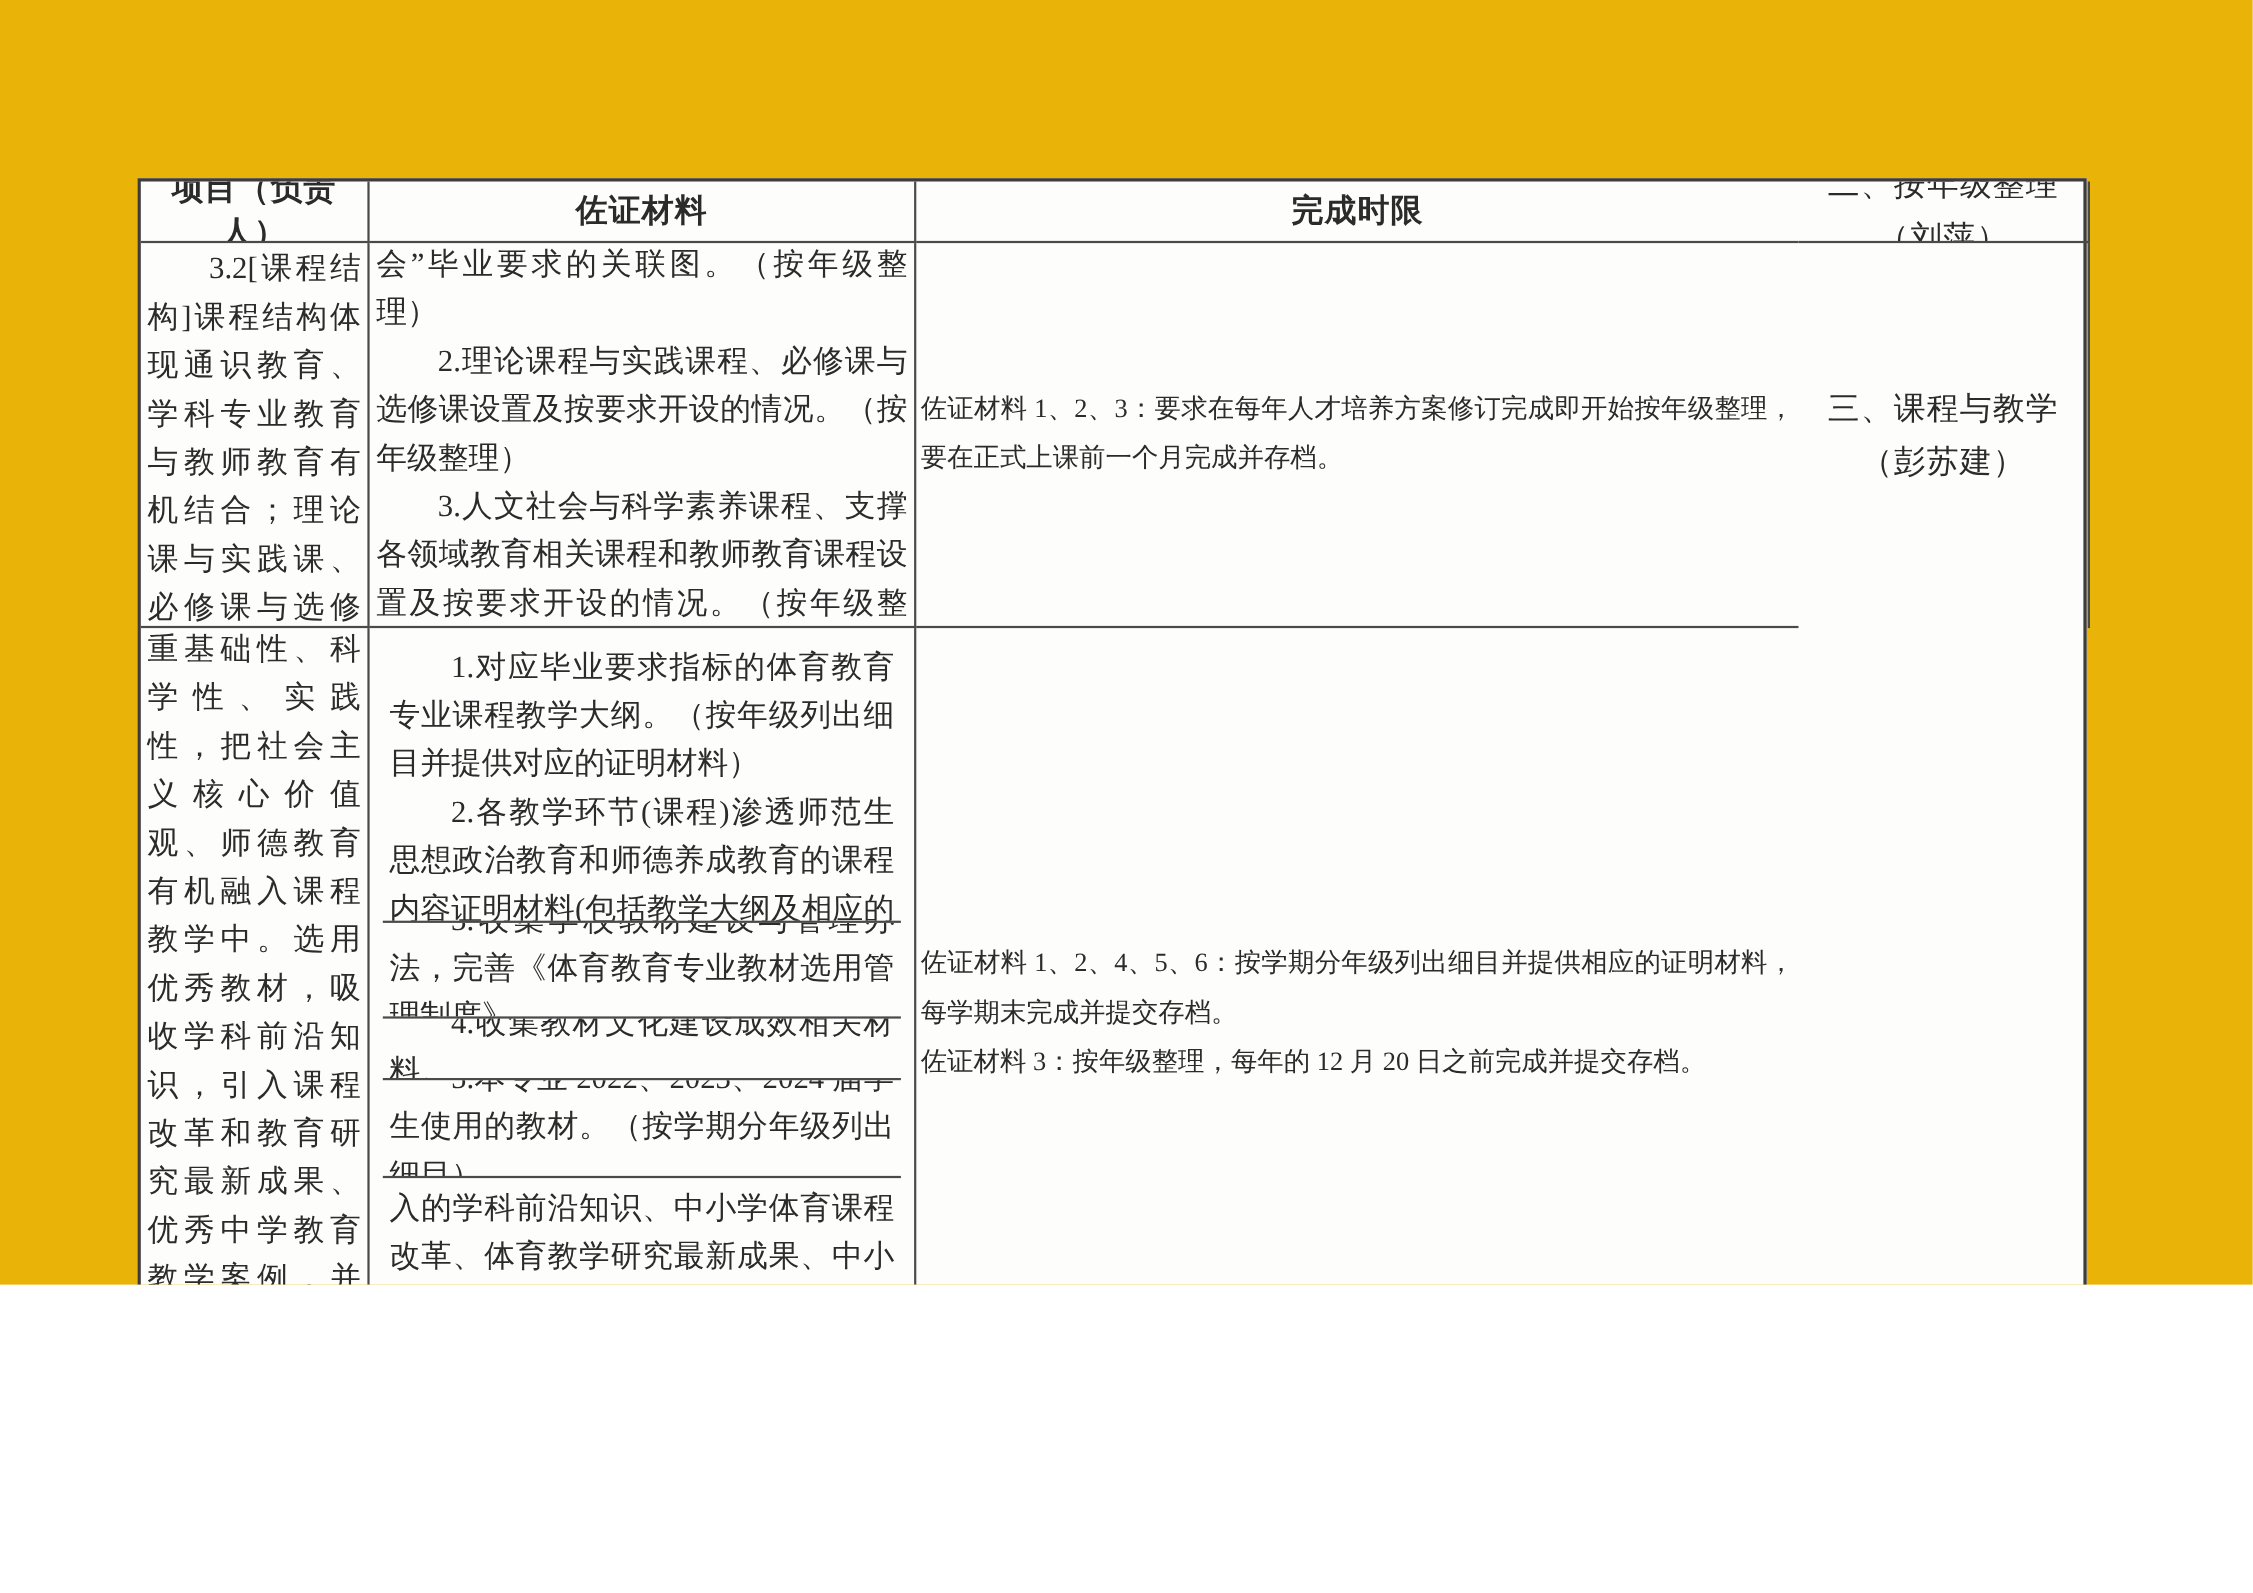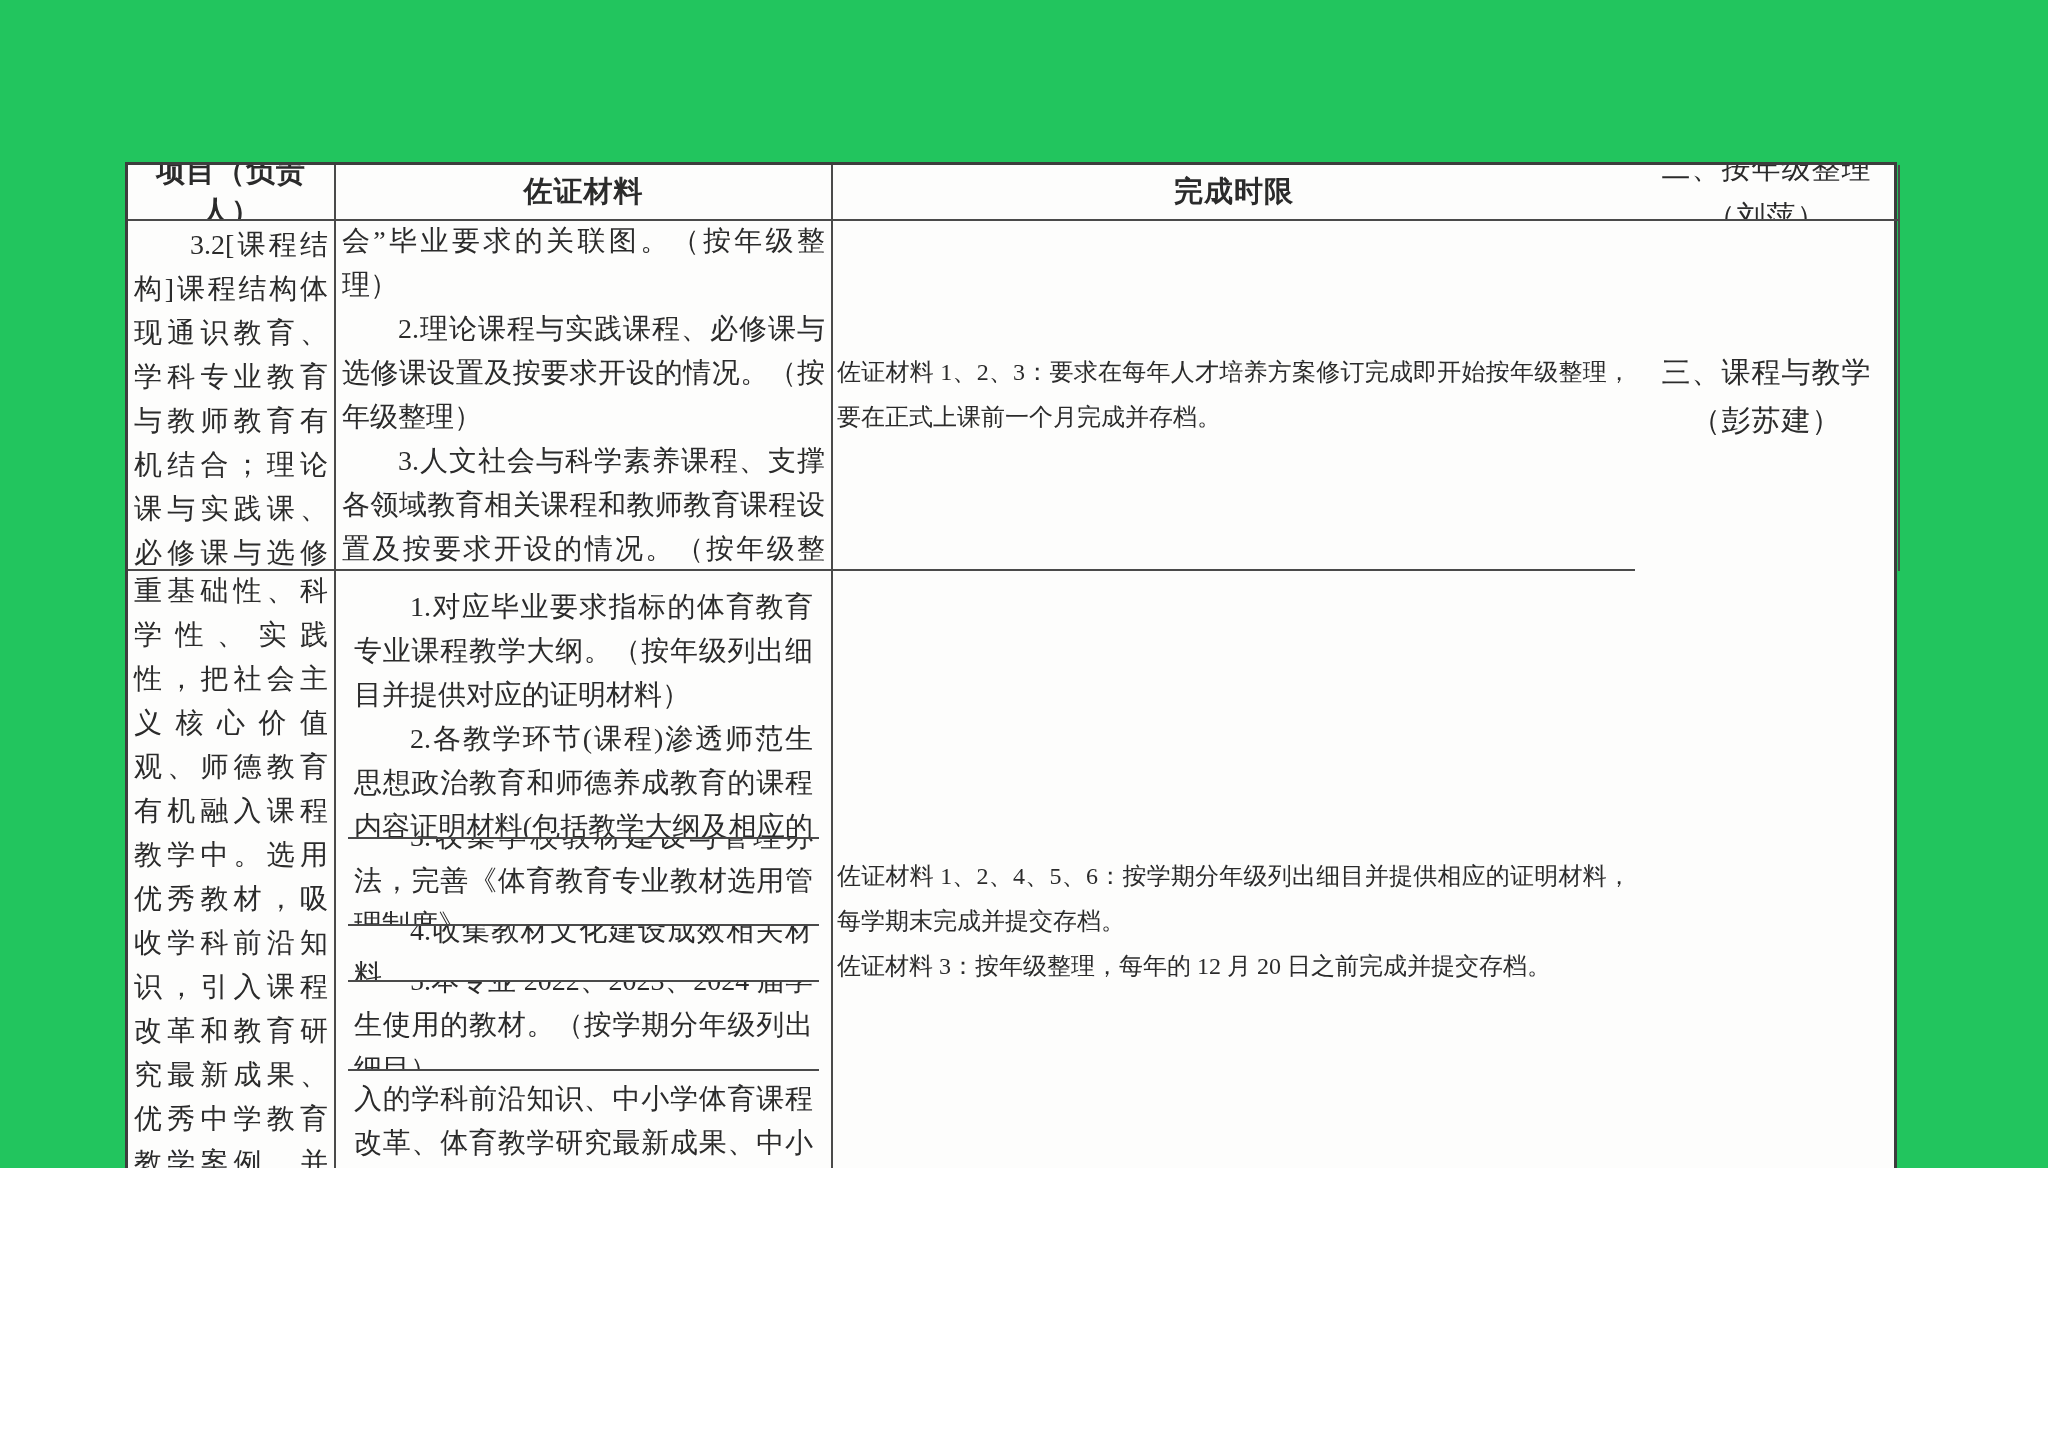--- a/index.html
+++ b/index.html
@@ -1,19 +1,19 @@
 <!DOCTYPE html>
 <html><head>
 <meta charset="utf-8">
 <style>
   html,body{margin:0;padding:0;background:#ffffff;}
   .page{
     position:relative;
     width:2048px;height:1168px;
-    background:#22c55e;
+    background:#eab308;
     font-family:"Liberation Serif","DejaVu Serif",serif;
     color:#2b2b2b;
     overflow:hidden;
   }
   .doc-table{
     position:absolute;left:125px;top:162px;
     width:1772px;height:1106px;
     display:grid;
     grid-template-columns:208px 497px 802px 265px;
     grid-template-rows:56px 350px 700px;

